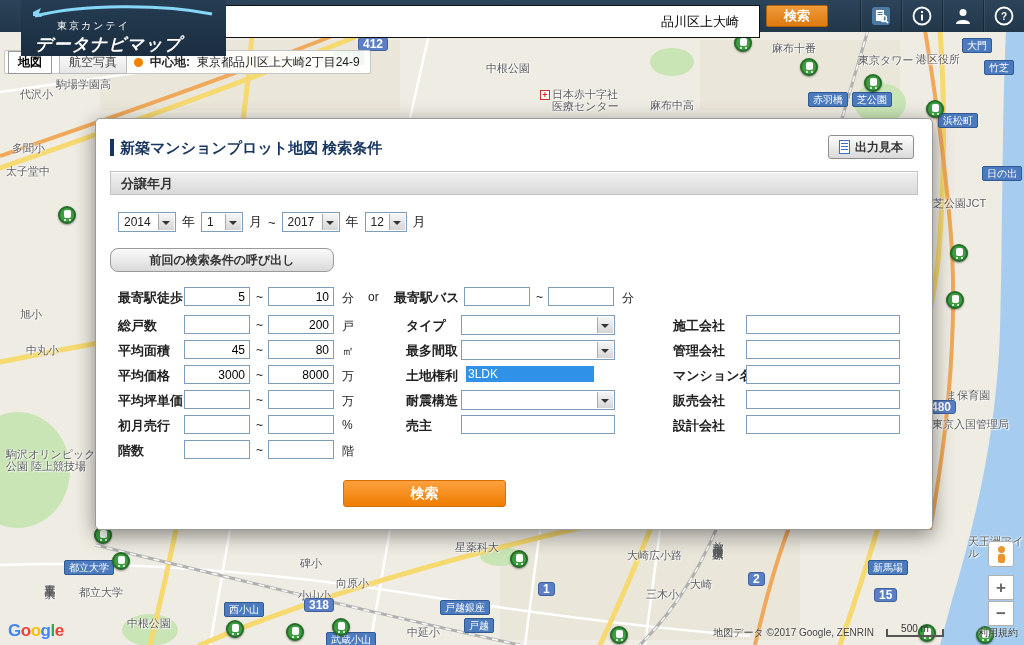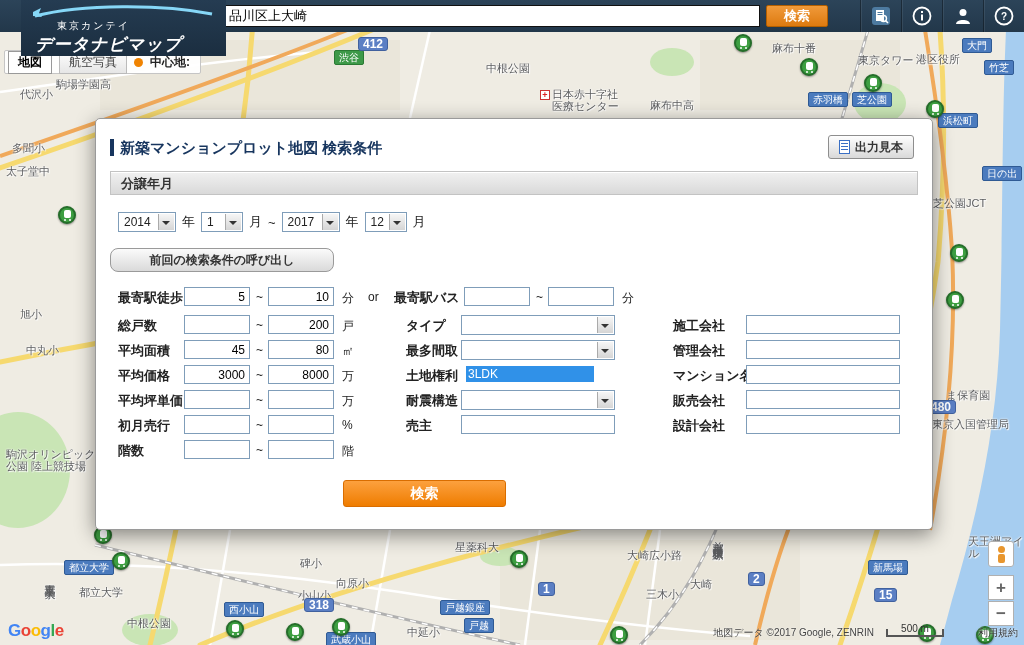--- a/index.html
+++ b/index.html
@@ -52,22 +52,22 @@
   .center-label { font-size:12px; font-weight:bold; color:#222; }
   .center-value { font-size:12px; color:#222; }
 
   
   .header { position:absolute; left:0; top:0; right:0; height:32px; background:linear-gradient(#2c4459,#22374a); z-index:20; }
   .logo { position:absolute; left:0; top:0; width:205px; height:56px; background:linear-gradient(#253c52,#1b2e40);
           z-index:21; color:#fff; padding:19px 0 0 14px; cursor:pointer;margin-left:21px; }
   .logo-small { font-size:10px; letter-spacing:2px; position:relative; z-index:2; padding-left:22px; }
   .logo-main { font-size:17px; font-weight:bold; font-style:italic; letter-spacing:1px; position:relative; z-index:2; }
   .logo svg { position:absolute; left:6px; top:2px; z-index:1; }
-  .hsearch { position:absolute; left:208px; top:5px; width:552px; height:22px; border:1px solid #111;
-             font-size:13px; padding:0 20px; z-index:22; font-family:inherit; }
+  .hsearch { position:absolute; left:208px; top:5px; width:552px; height:33px; border:1px solid #111;
+             font-size:13px; padding:0 20px; z-index:22; font-family:inherit;text-align:right; }
   .hsearch-btn { position:absolute; left:766px; top:5px; width:62px; height:22px; background:linear-gradient(#f09a3a,#dd7a10);
                  border:1px solid #b35f00; border-radius:2px; color:#fff; font-weight:bold; font-size:13px; z-index:22; cursor:pointer;
                  font-family:inherit; }
   .hicons { position:absolute; right:0; top:0; height:32px; display:flex; z-index:22; }
   .hicon { width:41px; height:32px; display:flex; align-items:center; justify-content:center;
            border-left:1px solid rgba(0,0,0,.35); box-shadow:inset 1px 0 0 rgba(255,255,255,.08); cursor:pointer; }
 
   
   .modal { position:absolute; left:95px; top:118px; width:838px; height:412px; background:#fff;
            border:1px solid #9a9a9a; border-radius:5px; box-shadow:0 5px 20px rgba(0,0,0,.45); z-index:50; }
@@ -248,20 +248,21 @@
     <div class="attribution">地図データ ©2017 Google, ZENRIN</div>
     <div class="scalebar">500 m</div>
     <div class="terms">利用規約</div>
   </div>
 
   <div class="strip">
     <span class="tab active">地図</span>
     <span class="tab inactive">航空写真</span>
     <span class="center-dot"></span>
     <span class="center-label">中心地:</span>
+    <span class="center-value">東京都品川区上大崎2丁目24-9</span>
   </div>
 
   <div class="header">
     <input class="hsearch" type="text" value="品川区上大崎" style="">
     <button class="hsearch-btn">検索</button>
     <div class="hicons">
       <div class="hicon">
         <svg width="22" height="22" viewBox="0 0 22 22">
             <rect x="2" y="2" width="18" height="18" rx="3" fill="#4d7aa0"></rect>
             <rect x="6" y="5" width="8" height="11" fill="#fff"></rect>

